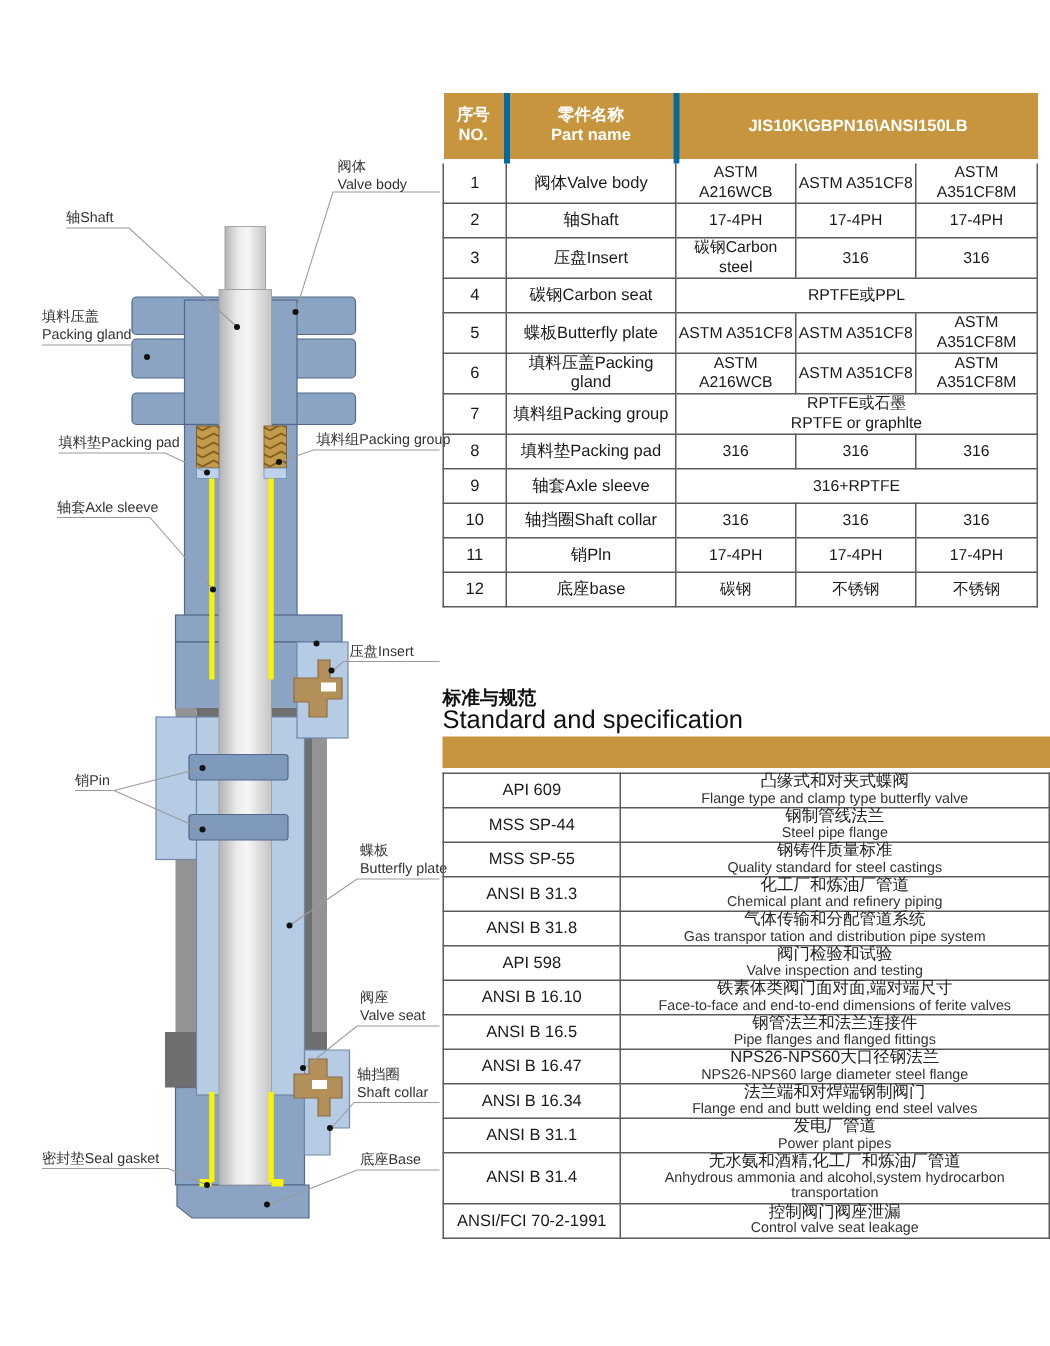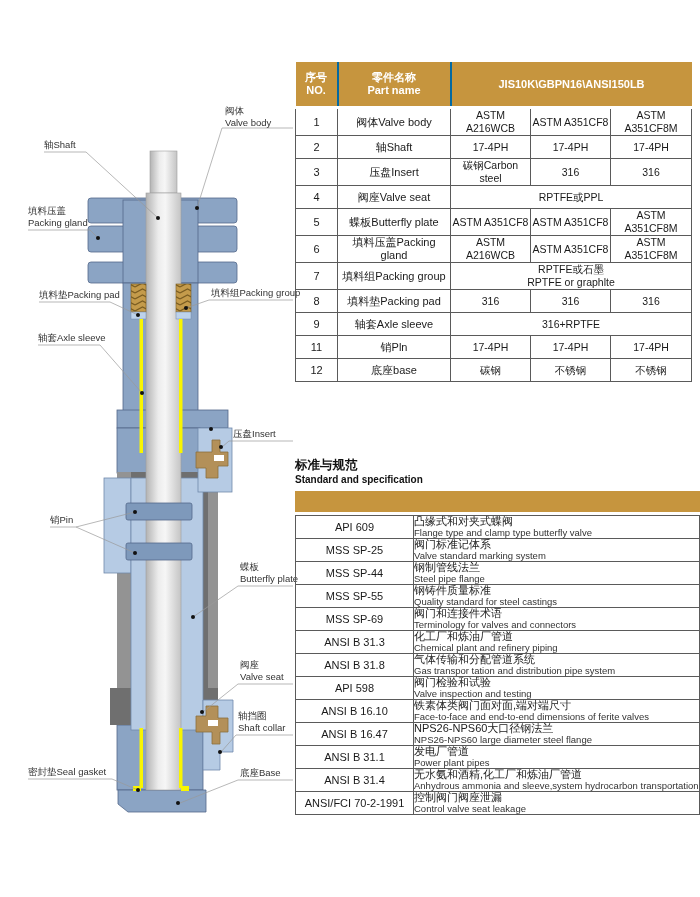--- a/index.html
+++ b/index.html
@@ -14,40 +14,40 @@
   
   table.parts {
     position:absolute; left:295px; top:62px; width:397px;
     border-collapse:collapse; table-layout:fixed; color:#1a1a1a;
   }
   table.parts th {
     background:#c6953e; color:#fff; font-weight:bold; font-size:11px;
     line-height:13px; height:44px; padding:0; text-align:center;
     border:0; border-bottom:3px solid #fff;
   }
-  table.parts th.sep { border-right:2px solid #0369a1; }
+  table.parts th.sep { border-right:4px solid #0369a1; }
   table.parts td {
     border:1px solid #5a5a5a; text-align:center; font-size:11px;
     height:22px; padding:0 1px; line-height:13px;
   }
   .col-no { width:42px; }
   .col-name { width:113px; }
   .col-mat { width:80px; }
   .col-mat-l { width:81px; }
   table.parts td.c-mat { font-size:10.5px; }
 
   
   .standards { position:absolute; left:295px; top:459px; width:405px; }
   .std-title-zh { font-size:12.5px; font-weight:bold; color:#111; line-height:13px; }
-  .std-title-en { font-size:10px; font-weight:bold; color:#111; line-height:13px; margin-top:1px; }
+  .std-title-en { font-size:17px; font-weight:normal; color:#111; line-height:13px; margin-top:1px; }
   .std-goldbar { height:21px; background:#c6953e; margin-top:5px; }
   table.std { width:100%; border-collapse:collapse; margin-top:3px; table-layout:fixed;padding-left:40px; }
   table.std td { border:1px solid #5a5a5a; padding:0; }
   td.s-code { width:117px; text-align:center; font-size:11px; color:#1a1a1a; }
-  td.s-desc { padding:1px 2px 1px 9px; }
+  td.s-desc { padding:1px 2px 1px 9px;text-align:center; }
   .s-zh { font-size:11px; color:#222; line-height:11.5px; }
   .s-en { font-size:9.5px; color:#333; line-height:10.5px; }
 </style>
 </head>
 <body>
 
 <div class="page">
 
   <svg class="diagram-svg" width="300" height="897" viewBox="0 0 300 897">
     <defs>
@@ -218,21 +218,21 @@
         </tr>
         <tr>
           <td>3</td>
           <td>压盘Insert</td>
           <td class="c-mat">碳钢Carbon steel</td>
           <td class="c-mat">316</td>
           <td class="c-mat">316</td>
         </tr>
         <tr>
           <td>4</td>
-          <td>阀座Valve seat</td>
+          <td>碳钢Carbon seat</td>
           <td colspan="3" class="c-mat">RPTFE或PPL</td>
         </tr>
         <tr>
           <td>5</td>
           <td>蝶板Butterfly plate</td>
           <td class="c-mat">ASTM A351CF8</td>
           <td class="c-mat">ASTM A351CF8</td>
           <td class="c-mat">ASTM A351CF8M</td>
         </tr>
         <tr>
@@ -251,20 +251,27 @@
           <td>8</td>
           <td>填料垫Packing pad</td>
           <td class="c-mat">316</td>
           <td class="c-mat">316</td>
           <td class="c-mat">316</td>
         </tr>
         <tr>
           <td>9</td>
           <td>轴套Axle sleeve</td>
           <td colspan="3" class="c-mat">316+RPTFE</td>
+        </tr>
+        <tr>
+          <td>10</td>
+          <td>轴挡圈Shaft collar</td>
+          <td class="c-mat">316</td>
+          <td class="c-mat">316</td>
+          <td class="c-mat">316</td>
         </tr>
         <tr>
           <td>11</td>
           <td>销Pln</td>
           <td class="c-mat">17-4PH</td>
           <td class="c-mat">17-4PH</td>
           <td class="c-mat">17-4PH</td>
         </tr>
         <tr>
           <td>12</td>
@@ -283,48 +290,34 @@
     <table class="std">
       <tbody>
           <tr>
             <td class="s-code">API 609</td>
             <td class="s-desc">
               <div class="s-zh">凸缘式和对夹式蝶阀</div>
               <div class="s-en">Flange type and clamp type butterfly valve</div>
             </td>
           </tr>
           <tr>
-            <td class="s-code">MSS SP-25</td>
-            <td class="s-desc">
-              <div class="s-zh">阀门标准记体系</div>
-              <div class="s-en">Valve standard marking system</div>
-            </td>
-          </tr>
-          <tr>
             <td class="s-code">MSS SP-44</td>
             <td class="s-desc">
               <div class="s-zh">钢制管线法兰</div>
               <div class="s-en">Steel pipe flange</div>
             </td>
           </tr>
           <tr>
             <td class="s-code">MSS SP-55</td>
             <td class="s-desc">
               <div class="s-zh">钢铸件质量标准</div>
               <div class="s-en">Quality standard for steel castings</div>
             </td>
           </tr>
           <tr>
-            <td class="s-code">MSS SP-69</td>
-            <td class="s-desc">
-              <div class="s-zh">阀门和连接件术语</div>
-              <div class="s-en">Terminology for valves and connectors</div>
-            </td>
-          </tr>
-          <tr>
             <td class="s-code">ANSI B 31.3</td>
             <td class="s-desc">
               <div class="s-zh">化工厂和炼油厂管道</div>
               <div class="s-en">Chemical plant and refinery piping</div>
             </td>
           </tr>
           <tr>
             <td class="s-code">ANSI B 31.8</td>
             <td class="s-desc">
               <div class="s-zh">气体传输和分配管道系统</div>
@@ -339,38 +332,52 @@
             </td>
           </tr>
           <tr>
             <td class="s-code">ANSI B 16.10</td>
             <td class="s-desc">
               <div class="s-zh">铁素体类阀门面对面,端对端尺寸</div>
               <div class="s-en">Face-to-face and end-to-end dimensions of ferite valves</div>
             </td>
           </tr>
           <tr>
+            <td class="s-code">ANSI B 16.5</td>
+            <td class="s-desc">
+              <div class="s-zh">钢管法兰和法兰连接件</div>
+              <div class="s-en">Pipe flanges and flanged fittings</div>
+            </td>
+          </tr>
+          <tr>
             <td class="s-code">ANSI B 16.47</td>
             <td class="s-desc">
               <div class="s-zh">NPS26-NPS60大口径钢法兰</div>
               <div class="s-en">NPS26-NPS60 large diameter steel flange</div>
             </td>
           </tr>
           <tr>
+            <td class="s-code">ANSI B 16.34</td>
+            <td class="s-desc">
+              <div class="s-zh">法兰端和对焊端钢制阀门</div>
+              <div class="s-en">Flange end and butt welding end steel valves</div>
+            </td>
+          </tr>
+          <tr>
             <td class="s-code">ANSI B 31.1</td>
             <td class="s-desc">
               <div class="s-zh">发电厂管道</div>
               <div class="s-en">Power plant pipes</div>
             </td>
           </tr>
           <tr>
             <td class="s-code">ANSI B 31.4</td>
             <td class="s-desc">
               <div class="s-zh">无水氨和酒精,化工厂和炼油厂管道</div>
-              <div class="s-en">Anhydrous ammonia and sleeve,system hydrocarbon transportation</div>
+              <div class="s-en">Anhydrous ammonia and alcohol,system hydrocarbon transportation</div>
             </td>
           </tr>
           <tr>
             <td class="s-code">ANSI/FCI 70-2-1991</td>
             <td class="s-desc">
               <div class="s-zh">控制阀门阀座泄漏</div>
               <div class="s-en">Control valve seat leakage</div>
             </td>
           </tr>
         </tbody>

